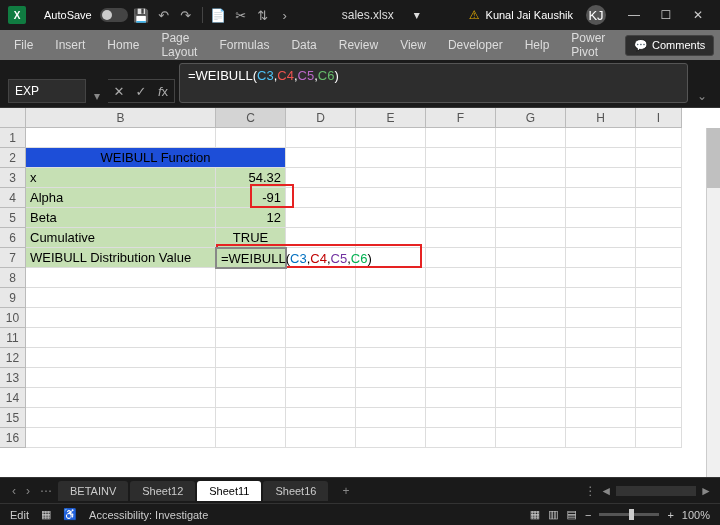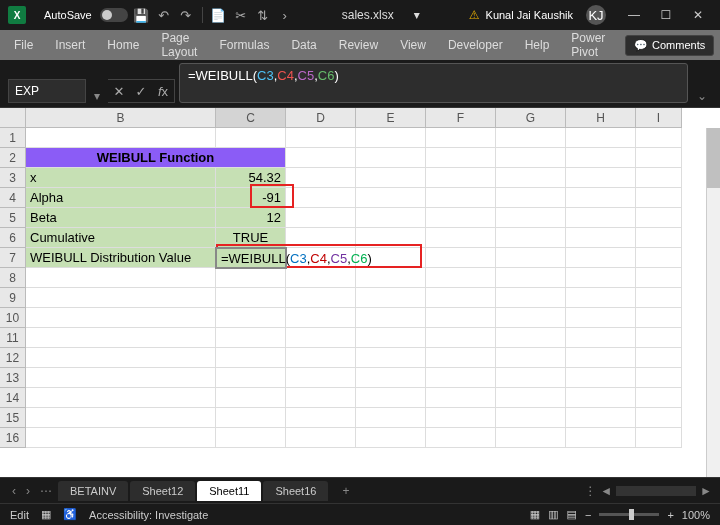--- a/index.html
+++ b/index.html
@@ -32,21 +32,21 @@
 .formula-input span.ref3 { color: #ba68c8; }
 .formula-input span.ref4 { color: #66bb6a; }
 .fb-expand { width: 20px; display: flex; align-items: center; justify-content: center; color: #888; }
 .grid-wrap { flex: 1; background: #fff; color: #000; position: relative; overflow: hidden; }
 .grid { display: grid; grid-template-columns: 26px 190px 70px 70px 70px 70px 70px 70px 46px; grid-auto-rows: 20px; }
 .col-head, .row-head { background: #e8e8e8; border: 1px solid #bbb; display: flex; align-items: center; justify-content: center; font-size: 12px; color: #555; border-top: none; border-left: none; }
 .col-head.sel { background: #d4d4d4; }
 .corner { background: #e8e8e8; border-right: 1px solid #bbb; border-bottom: 1px solid #bbb; }
 .cell { border-right: 1px solid #ddd; border-bottom: 1px solid #ddd; padding: 0 4px; display: flex; align-items: center; font-size: 13px; overflow: visible; white-space: nowrap; }
 .cell.fill-green { background: #c6e0b4; }
-.cell.fill-orange { background: #8b5cf6; font-weight: bold; }
+.cell.fill-orange { background: #1d4ed8; font-weight: normal; }
 .cell.center { justify-content: center; }
 .cell.right { justify-content: flex-end; }
 .red-box { position: absolute; border: 2px solid #e62222; pointer-events: none; }
 .cell-formula span.r1 { color: #0070c0; }
 .cell-formula span.r2 { color: #c00000; }
 .cell-formula span.r3 { color: #7030a0; }
 .cell-formula span.r4 { color: #00b050; }
 .tab-bar { height: 26px; background: #1a1a1a; display: flex; align-items: center; padding: 0 8px; gap: 2px; border-top: 1px solid #333; }
 .tab-nav { color: #888; padding: 0 4px; cursor: pointer; font-size: 12px; }
 .sheet-tab { padding: 4px 12px; background: #2d2d2d; color: #ccc; font-size: 11px; cursor: pointer; border-radius: 3px 3px 0 0; margin-top: 0; }

